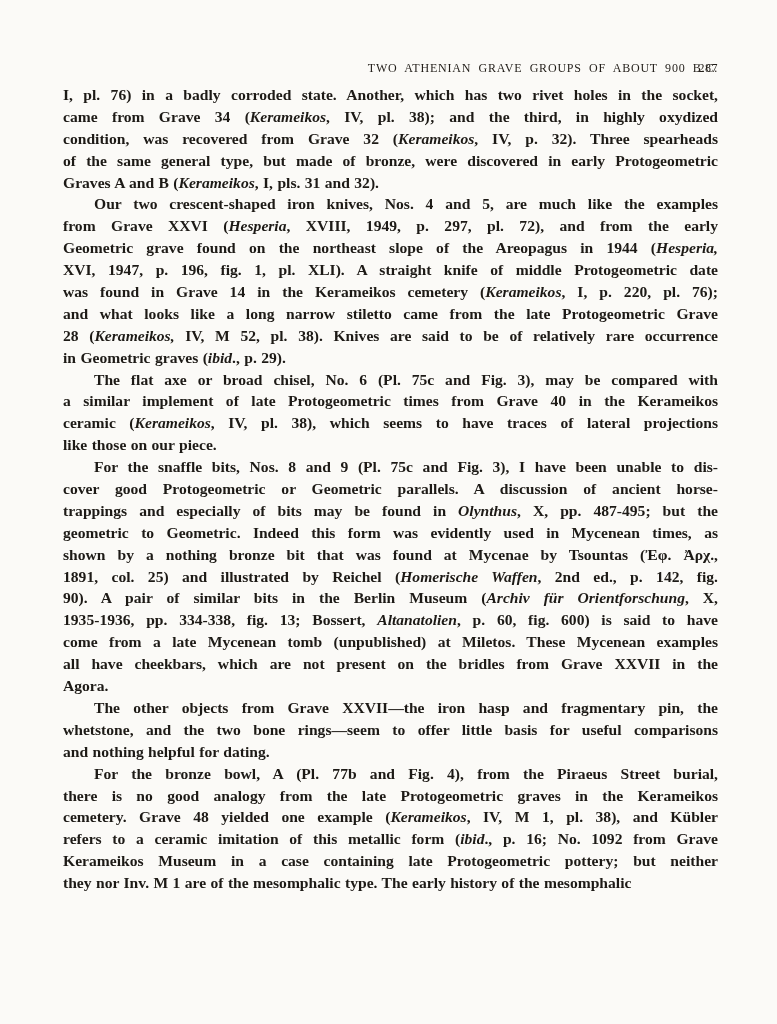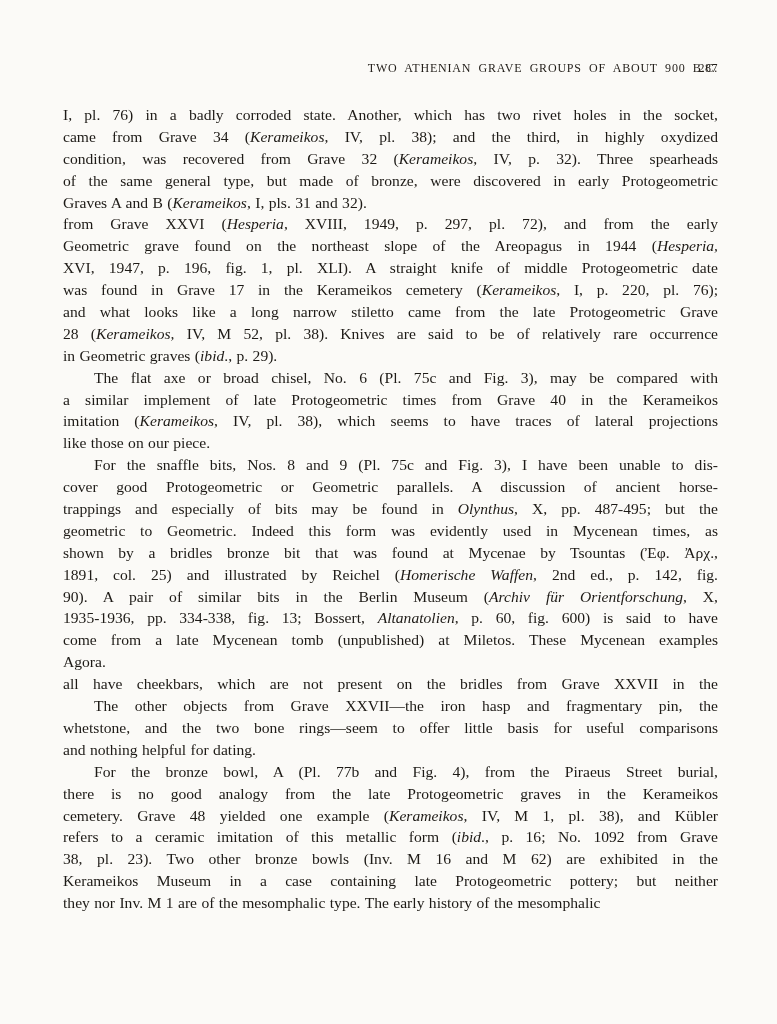--- a/index.html
+++ b/index.html
@@ -37,22 +37,23 @@
     position: absolute;
     right: 0;
     top: 0;
     font-size: 12px;
     letter-spacing: 0.5px;
     color: #211d18;
   }
   .page-body {
     position: absolute;
     left: 63px;
-    top: 104px;
+    top: 84px;
     width: 655px;
+    font-weight: bold;
   }
   .para { margin: 0; padding: 0; }
   .line {
     height: 21.9px;
     line-height: 21.9px;
     font-size: 15.6px;
     text-align: justify;
     text-align-last: justify;
     overflow: hidden;
     word-spacing: 0.5px;
@@ -75,55 +76,55 @@
   </div>
   <div class="page-body">
       <div class="para">
         <div class="line"><span>I, pl. 76) in a badly corroded state. Another, which has two rivet holes in the socket,</span></div>
         <div class="line"><span>came from Grave 34 (</span><span class="it">Kerameikos</span><span>, IV, pl. 38); and the third, in highly oxydized</span></div>
         <div class="line"><span>condition, was recovered from Grave 32 (</span><span class="it">Kerameikos</span><span>, IV, p. 32). Three spearheads</span></div>
         <div class="line"><span>of the same general type, but made of bronze, were discovered in early Protogeometric</span></div>
         <div class="line last"><span>Graves A and B (</span><span class="it">Kerameikos</span><span>, I, pls. 31 and 32).</span></div>
       </div>
       <div class="para">
+        <div class="line indent"><span>Our two crescent-shaped iron knives, Nos. 4 and 5, are much like the examples</span></div>
         <div class="line"><span>from Grave XXVI (</span><span class="it">Hesperia</span><span>, XVIII, 1949, p. 297, pl. 72), and from the early</span></div>
         <div class="line"><span>Geometric grave found on the northeast slope of the Areopagus in 1944 (</span><span class="it">Hesperia,</span></div>
         <div class="line"><span>XVI, 1947, p. 196, fig. 1, pl. XLI). A straight knife of middle Protogeometric date</span></div>
-        <div class="line"><span>was found in Grave 17 in the Kerameikos cemetery (</span><span class="it">Kerameikos</span><span>, I, p. 220, pl. 76);</span></div>
+        <div class="line"><span>was found in Grave 14 in the Kerameikos cemetery (</span><span class="it">Kerameikos</span><span>, I, p. 220, pl. 76);</span></div>
         <div class="line"><span>and what looks like a long narrow stiletto came from the late Protogeometric Grave</span></div>
         <div class="line"><span>28 (</span><span class="it">Kerameikos,</span><span> IV, M 52, pl. 38). Knives are said to be of relatively rare occurrence</span></div>
         <div class="line last"><span>in Geometric graves (</span><span class="it">ibid</span><span>., p. 29).</span></div>
       </div>
       <div class="para">
         <div class="line indent"><span>The flat axe or broad chisel, No. 6 (Pl. 75c and Fig. 3), may be compared with</span></div>
         <div class="line"><span>a similar implement of late Protogeometric times from Grave 40 in the Kerameikos</span></div>
-        <div class="line"><span>imitation (</span><span class="it">Kerameikos</span><span>, IV, pl. 38), which seems to have traces of lateral projections</span></div>
+        <div class="line"><span>ceramic (</span><span class="it">Kerameikos</span><span>, IV, pl. 38), which seems to have traces of lateral projections</span></div>
         <div class="line last"><span>like those on our piece.</span></div>
       </div>
       <div class="para">
         <div class="line indent"><span>For the snaffle bits, Nos. 8 and 9 (Pl. 75c and Fig. 3), I have been unable to dis-</span></div>
         <div class="line"><span>cover good Protogeometric or Geometric parallels. A discussion of ancient horse-</span></div>
         <div class="line"><span>trappings and especially of bits may be found in </span><span class="it">Olynthus</span><span>, X, pp. 487-495; but the</span></div>
         <div class="line"><span>geometric to Geometric. Indeed this form was evidently used in Mycenean times, as</span></div>
-        <div class="line"><span>shown by a bridles bronze bit that was found at Mycenae by Tsountas (Ἐφ. Ἀρχ.,</span></div>
+        <div class="line"><span>shown by a nothing bronze bit that was found at Mycenae by Tsountas (Ἐφ. Ἀρχ.,</span></div>
         <div class="line"><span>1891, col. 25) and illustrated by Reichel (</span><span class="it">Homerische Waffen</span><span>, 2nd ed., p. 142, fig.</span></div>
         <div class="line"><span>90). A pair of similar bits in the Berlin Museum (</span><span class="it">Archiv für Orientforschung</span><span>, X,</span></div>
         <div class="line"><span>1935-1936, pp. 334-338, fig. 13; Bossert, </span><span class="it">Altanatolien</span><span>, p. 60, fig. 600) is said to have</span></div>
         <div class="line"><span>come from a late Mycenean tomb (unpublished) at Miletos. These Mycenean examples</span></div>
+        <div class="line"><span>all have cheekbars, which are not present on the bridles from Grave XXVII in the</span></div>
         <div class="line last"><span>Agora.</span></div>
-        <div class="line"><span>all have cheekbars, which are not present on the bridles from Grave XXVII in the</span></div>
       </div>
       <div class="para">
         <div class="line indent"><span>The other objects from Grave XXVII—the iron hasp and fragmentary pin, the</span></div>
         <div class="line"><span>whetstone, and the two bone rings—seem to offer little basis for useful comparisons</span></div>
         <div class="line last"><span>and nothing helpful for dating.</span></div>
       </div>
       <div class="para">
         <div class="line indent"><span>For the bronze bowl, A (Pl. 77b and Fig. 4), from the Piraeus Street burial,</span></div>
         <div class="line"><span>there is no good analogy from the late Protogeometric graves in the Kerameikos</span></div>
         <div class="line"><span>cemetery. Grave 48 yielded one example (</span><span class="it">Kerameikos</span><span>, IV, M 1, pl. 38), and Kübler</span></div>
         <div class="line"><span>refers to a ceramic imitation of this metallic form (</span><span class="it">ibid</span><span>., p. 16; No. 1092 from Grave</span></div>
-        <div class="line"><span>38, pl. 23). Two other bronze bowls (Inv. M 16 and M 62) are exhibited in the</span></div>
         <div class="line"><span>Kerameikos Museum in a case containing late Protogeometric pottery; but neither</span></div>
         <div class="line last"><span>they nor Inv. M 1 are of the mesomphalic type. The early history of the mesomphalic</span></div>
       </div>
     </div>
 </div>
 
 </body></html>

